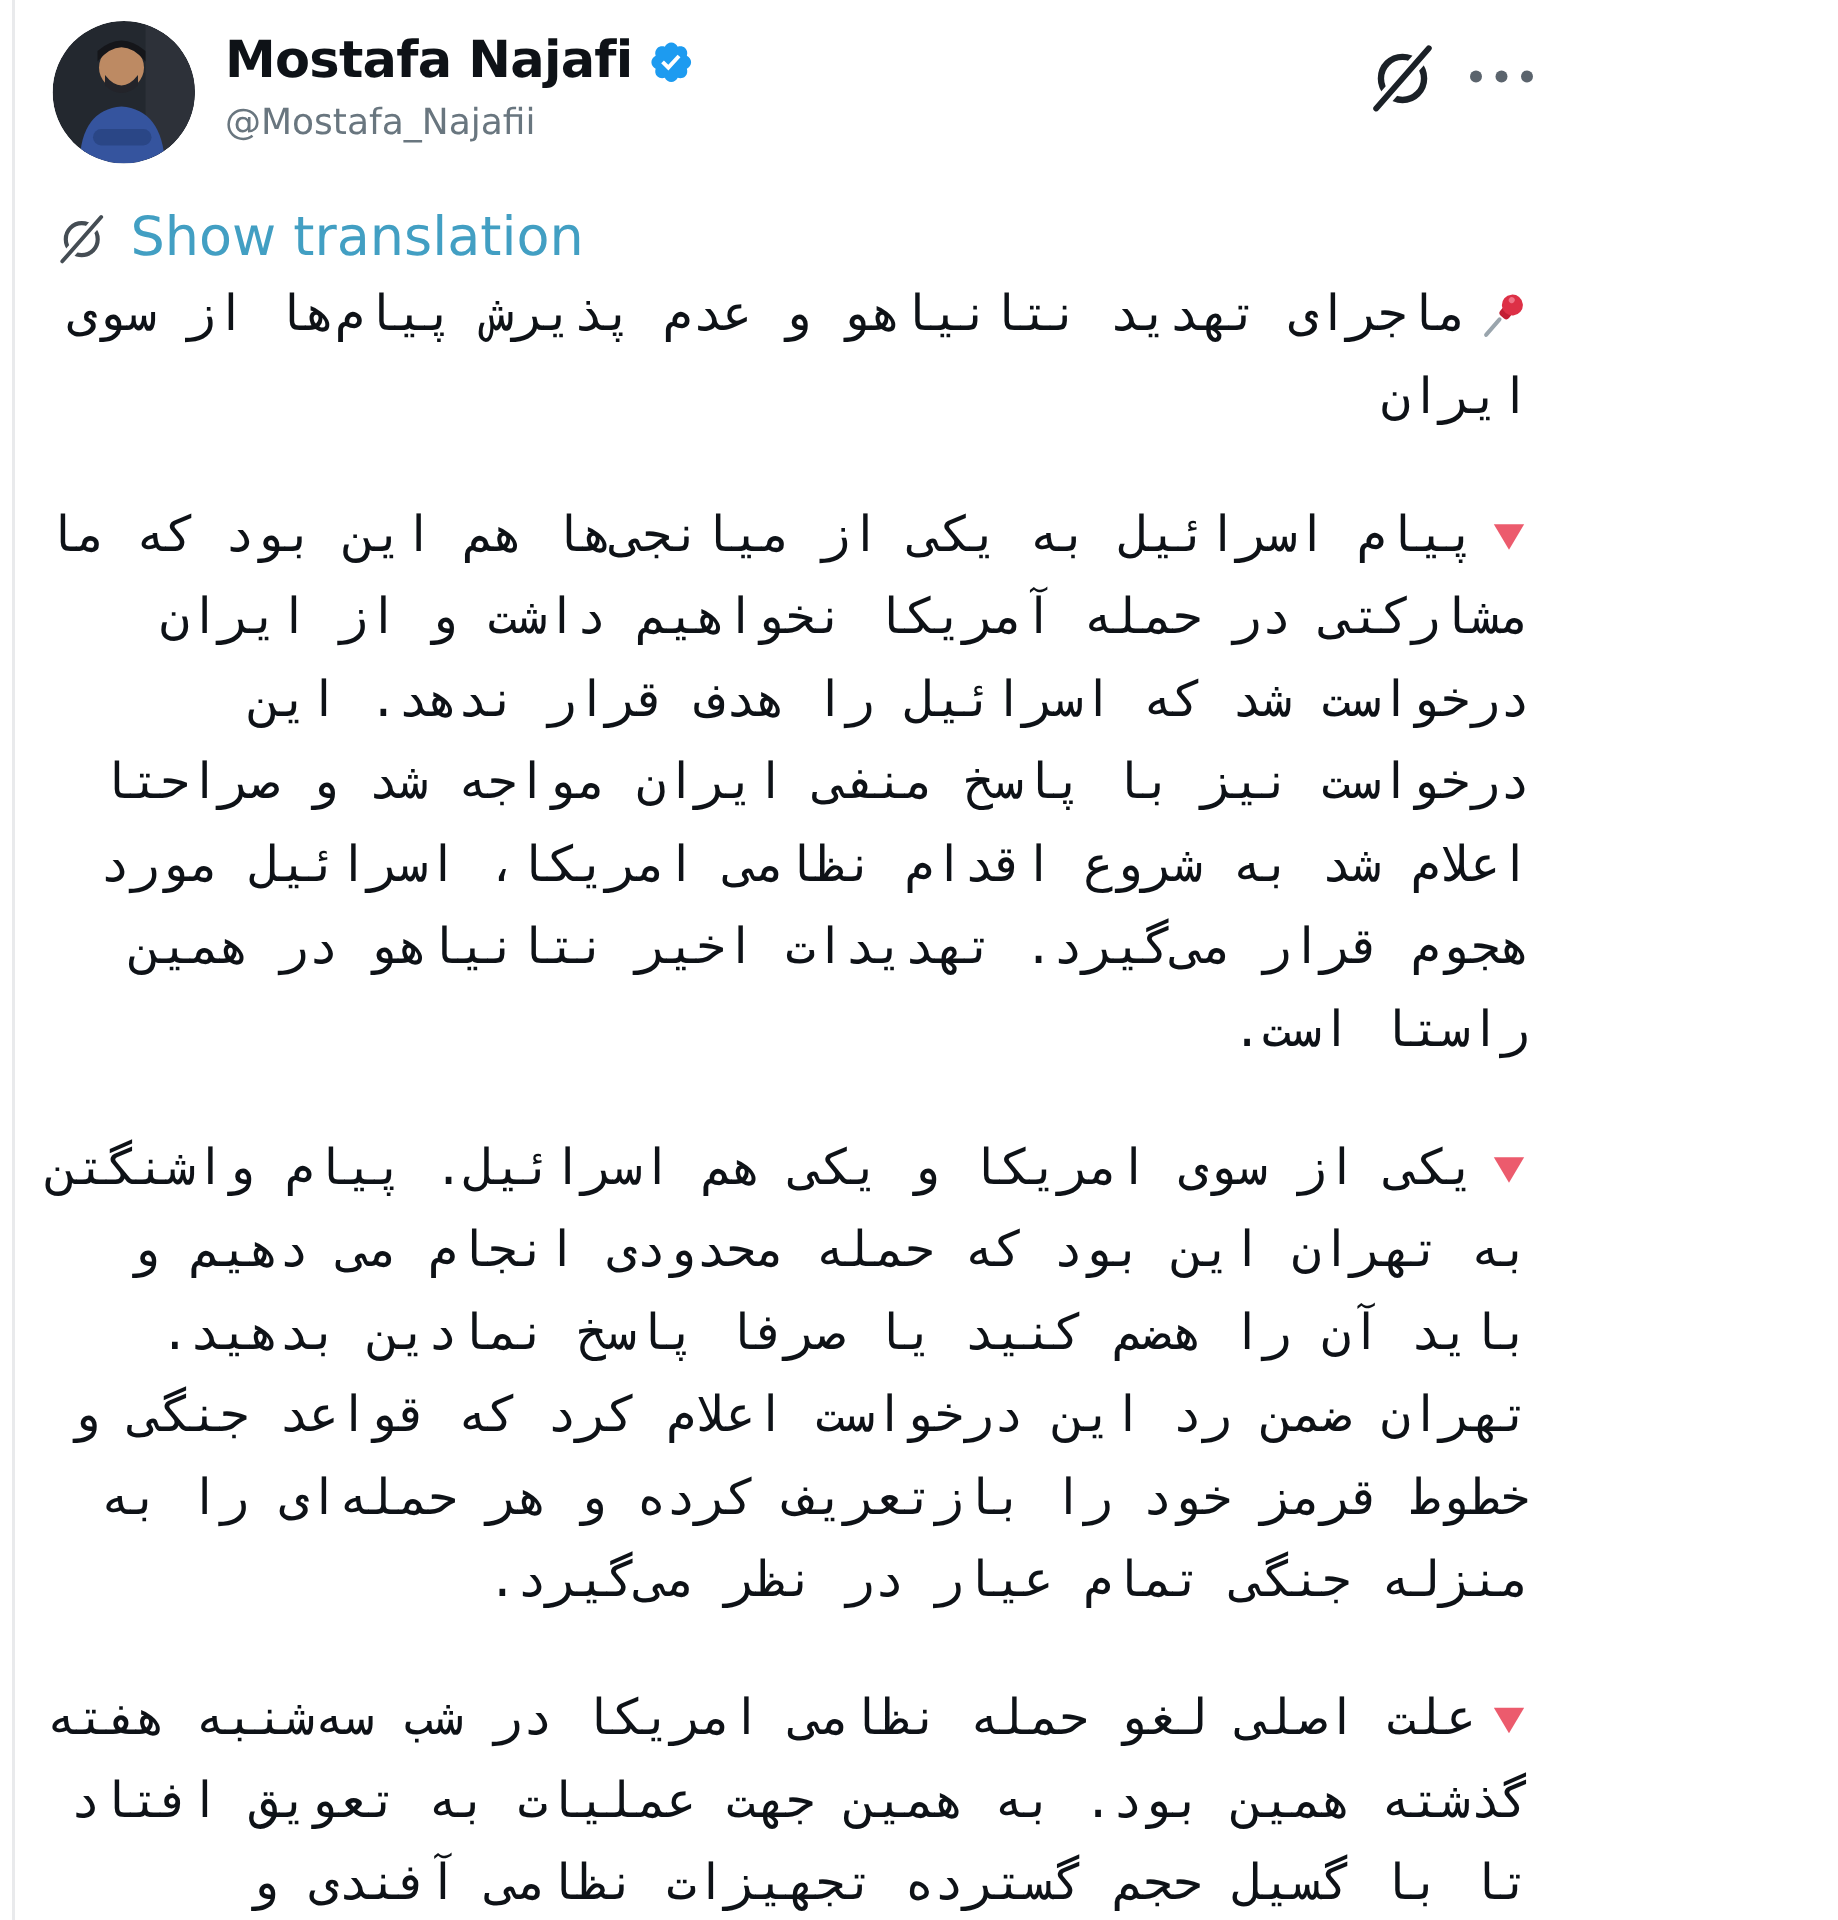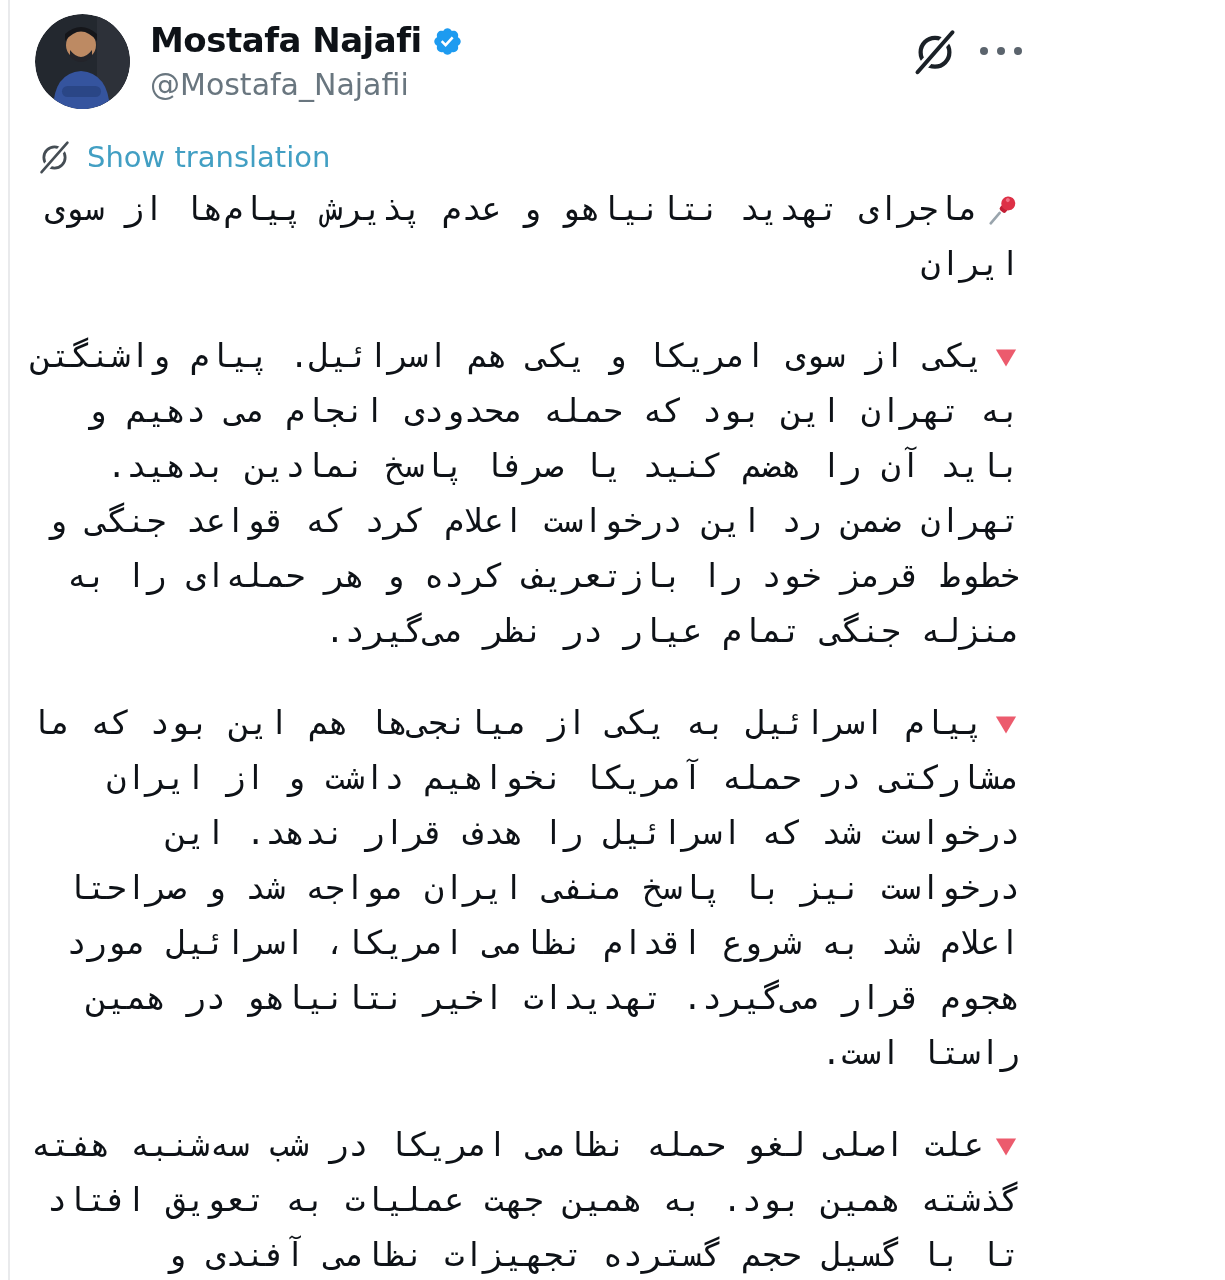--- a/index.html
+++ b/index.html
@@ -25,38 +25,38 @@
   }
   .avatar svg { display:block; width:100%; height:100%; }
 
   .name-block { position:absolute; left:150px; top:20px; }
   .name-row { display:flex; align-items:center; gap:10px; }
   .display-name {
     font-size:34px; font-weight:bold; color:#0e1217;
     letter-spacing:-0.5px; cursor:pointer;
   }
   .badge { width:31px; height:31px; margin-top:3px; }
-  .handle { font-size:30px; color:#69767f; margin-top:7px; cursor:pointer; }
+  .handle { font-size:24px; color:#69767f; margin-top:7px; cursor:pointer; }
 
   .header-actions {
     position:absolute; top:26px; right:18px;
     display:flex; align-items:center; gap:18px;
   }
   .translate-btn-top { width:50px; height:50px; cursor:pointer; }
   .more-btn { display:flex; gap:9px; padding:6px 2px; cursor:pointer; align-items:center; }
   .more-btn .dot { width:8px; height:8px; border-radius:50%; background:#5b646d; }
 
   
   .show-translation {
     position:absolute; left:36px; top:138px;
     display:flex; align-items:center; gap:14px; cursor:pointer;
   }
   .show-translation svg { width:37px; height:37px; }
   .show-translation .label {
-    font-size:29px; color:#429fc3;
+    font-size:36px; color:#429fc3;
   }
 
   
   .tweet-body {
     position:absolute; top:184px; left:28px; right:22px;
     direction:rtl; text-align:right;
     font-size:33px; line-height:55px; color:#0e1217;
     unicode-bidi:plaintext;
   }
   .tweet-body p { margin:0 0 37px 0;font-family:Liberation Mono, monospace; }
@@ -140,29 +140,29 @@
         </svg>
       </span><span>ماجرای تهدید نتانیاهو و عدم پذیرش پیام‌ها از سوی ایران</span>
     </p>
 
 
     <p>
       <span class="marker tri">
         <svg viewBox="0 0 36 36">
             <path d="M5 7 H31 L18 29 Z" fill="#ec5b6d"></path>
           </svg>
-      </span><span>یکی از سوی امریکا و یکی هم اسرائیل. پیام واشنگتن به تهران این بود که حمله محدودی انجام می دهیم و باید آن را هضم کنید یا صرفا پاسخ نمادین بدهید. تهران ضمن رد این درخواست اعلام کرد که قواعد جنگی و خطوط قرمز خود را بازتعریف کرده و هر حمله‌ای را به منزله جنگی تمام عیار در نظر می‌گیرد.</span>
+      </span><span>پیام اسرائیل به یکی از میانجی‌ها هم این بود که ما مشارکتی در حمله آمریکا نخواهیم داشت و از ایران درخواست شد که اسرائیل را هدف قرار ندهد. این درخواست نیز با پاسخ منفی ایران مواجه شد و صراحتا اعلام شد به شروع اقدام نظامی امریکا، اسرائیل مورد هجوم قرار می‌گیرد. تهدیدات اخیر نتانیاهو در همین راستا است.</span>
     </p>
 
     <p>
       <span class="marker tri">
         <svg viewBox="0 0 36 36">
             <path d="M5 7 H31 L18 29 Z" fill="#ec5b6d"></path>
           </svg>
-      </span><span>پیام اسرائیل به یکی از میانجی‌ها هم این بود که ما مشارکتی در حمله آمریکا نخواهیم داشت و از ایران درخواست شد که اسرائیل را هدف قرار ندهد. این درخواست نیز با پاسخ منفی ایران مواجه شد و صراحتا اعلام شد به شروع اقدام نظامی امریکا، اسرائیل مورد هجوم قرار می‌گیرد. تهدیدات اخیر نتانیاهو در همین راستا است.</span>
+      </span><span>یکی از سوی امریکا و یکی هم اسرائیل. پیام واشنگتن به تهران این بود که حمله محدودی انجام می دهیم و باید آن را هضم کنید یا صرفا پاسخ نمادین بدهید. تهران ضمن رد این درخواست اعلام کرد که قواعد جنگی و خطوط قرمز خود را بازتعریف کرده و هر حمله‌ای را به منزله جنگی تمام عیار در نظر می‌گیرد.</span>
     </p>
 
 
     <p>
       <span class="marker tri">
         <svg viewBox="0 0 36 36">
             <path d="M5 7 H31 L18 29 Z" fill="#ec5b6d"></path>
           </svg>
       </span><span>علت اصلی لغو حمله نظامی امریکا در شب سه‌شنبه هفته گذشته همین بود. به همین جهت عملیات به تعویق افتاد تا با گسیل حجم گسترده تجهیزات نظامی آفندی و پدافندی به منطقه، سه هدف دنبال شود: بازدارندگی، مهار پاسخ ایران و آماده شدن برای سناریوی تصعید</span>
     </p>

